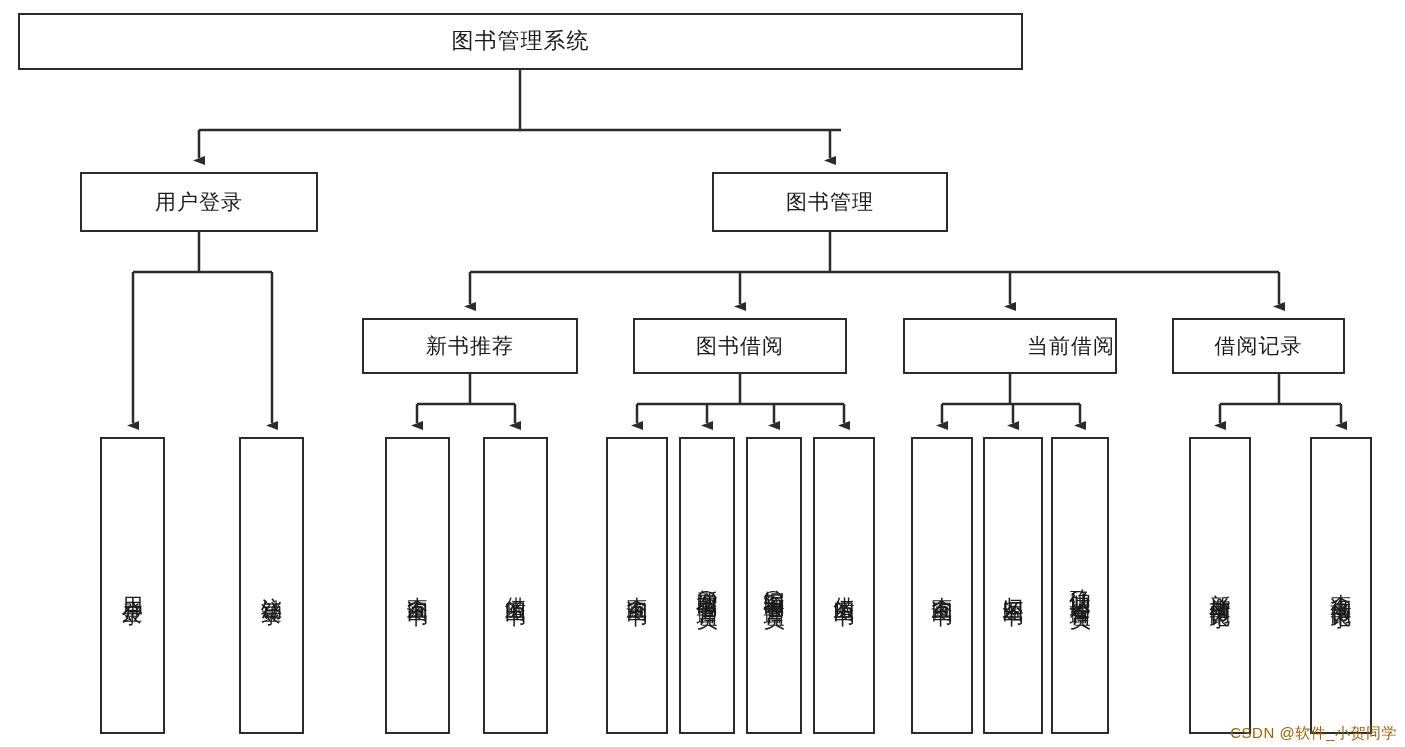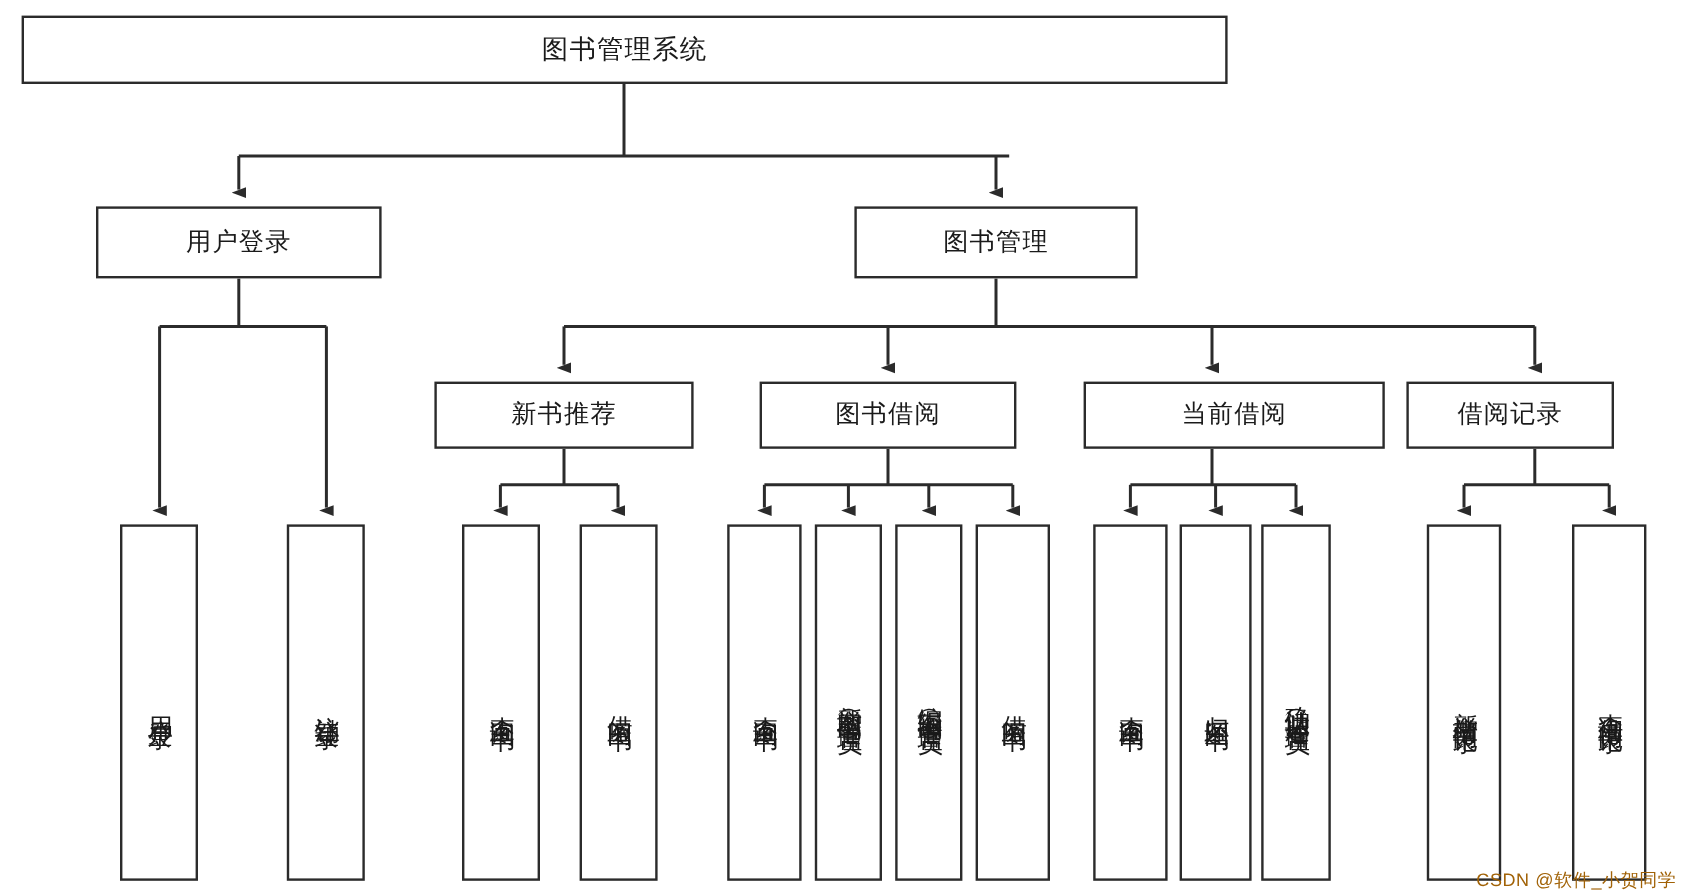--- a/index.html
+++ b/index.html
@@ -132,21 +132,21 @@
   <div class="node node-h" style="left:712px; top:172px; width:236px; height:60px;">
     <span>图书管理</span>
   </div>
 
   <div class="node node-h" style="left:633px; top:318px; width:214px; height:56px;">
     <span>图书借阅</span>
   </div>
   <div class="node node-h" style="left:362px; top:318px; width:216px; height:56px;">
     <span>新书推荐</span>
   </div>
-  <div class="node node-h" style="left:903px; top:318px; width:251px; height:56px;">
+  <div class="node node-h" style="left:903px; top:318px; width:214px; height:56px;justify-content:flex-end;">
     <span>当前借阅</span>
   </div>
   <div class="node node-h" style="left:1172px; top:318px; width:173px; height:56px;">
     <span>借阅记录</span>
   </div>
 
   <div class="node node-v" style="left:100px; top:437px; width:65px; height:297px;">用户登录</div>
   <div class="node node-v" style="left:239px; top:437px; width:65px; height:297px;">注销登录</div>
 
   <div class="node node-v" style="left:385px; top:437px; width:65px; height:297px;">查询图书</div>

